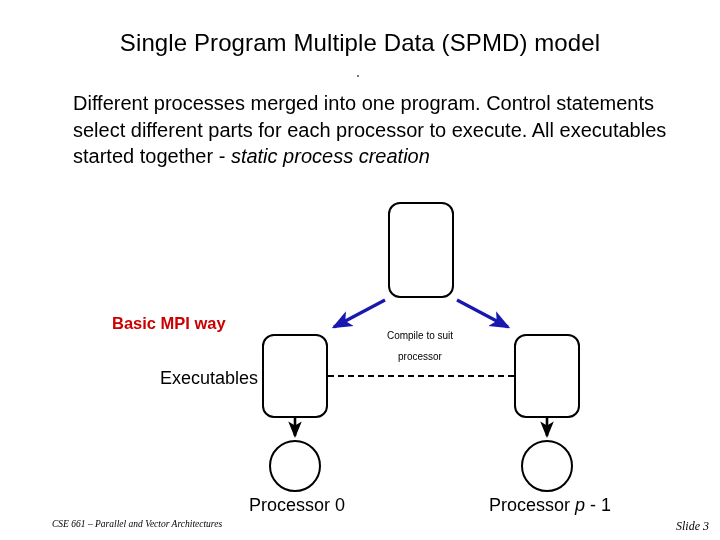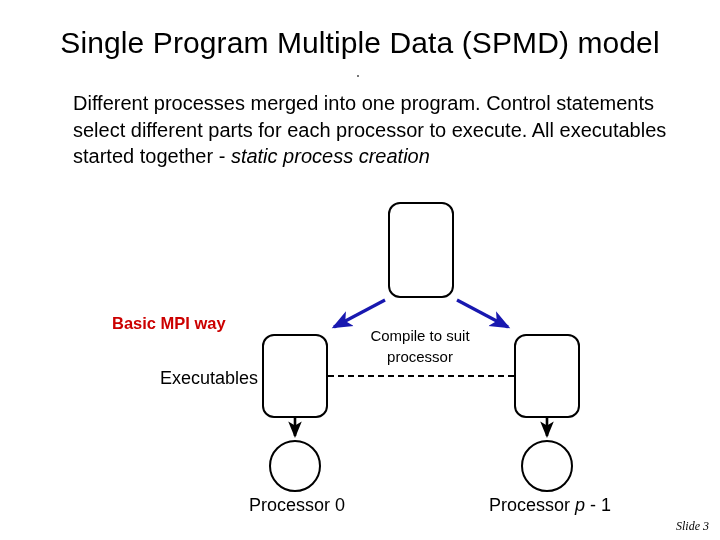--- a/index.html
+++ b/index.html
@@ -17,21 +17,21 @@
     color: #000000;
   }
 
   
   #title {
     position: absolute;
     left: 0;
     top: 28px;
     width: 720px;
     text-align: center;
-    font-size: 30px;
+    font-size: 24px;
     line-height: 30px;
     letter-spacing: 0.1px;
     color: #000000;
   }
 
   
   #artifact-dot {
     position: absolute;
     left: 357px;
     top: 75px;
@@ -102,21 +102,21 @@
     height: 84px;
   }
 
   
   #compile-label {
     position: absolute;
     left: 338px;
     top: 325px;
     width: 164px;
     text-align: center;
-    font-size: 15px;
+    font-size: 10px;
     line-height: 21px;
     color: #000000;
   }
 
   
   #executables-label {
     position: absolute;
     left: 160px;
     top: 368px;
     font-size: 18px;
@@ -233,16 +233,17 @@
 
     <line x1="385" y1="300" x2="334" y2="327" stroke="#1818B0" stroke-width="3.2" marker-end="url(#blue-head)"></line>
 
     <line x1="457" y1="300" x2="508" y2="327" stroke="#1818B0" stroke-width="3.2" marker-end="url(#blue-head)"></line>
 
     <line x1="295" y1="418" x2="295" y2="436" stroke="#000000" stroke-width="2.6" marker-end="url(#black-head)"></line>
 
     <line x1="547" y1="418" x2="547" y2="436" stroke="#000000" stroke-width="2.6" marker-end="url(#black-head)"></line>
   </svg>
 
+  <div id="footer-left">CSE 661 – Parallel and Vector Architectures</div>
 
   <div id="footer-right">Slide 3</div>
 
 </div>
 
 </body></html>

